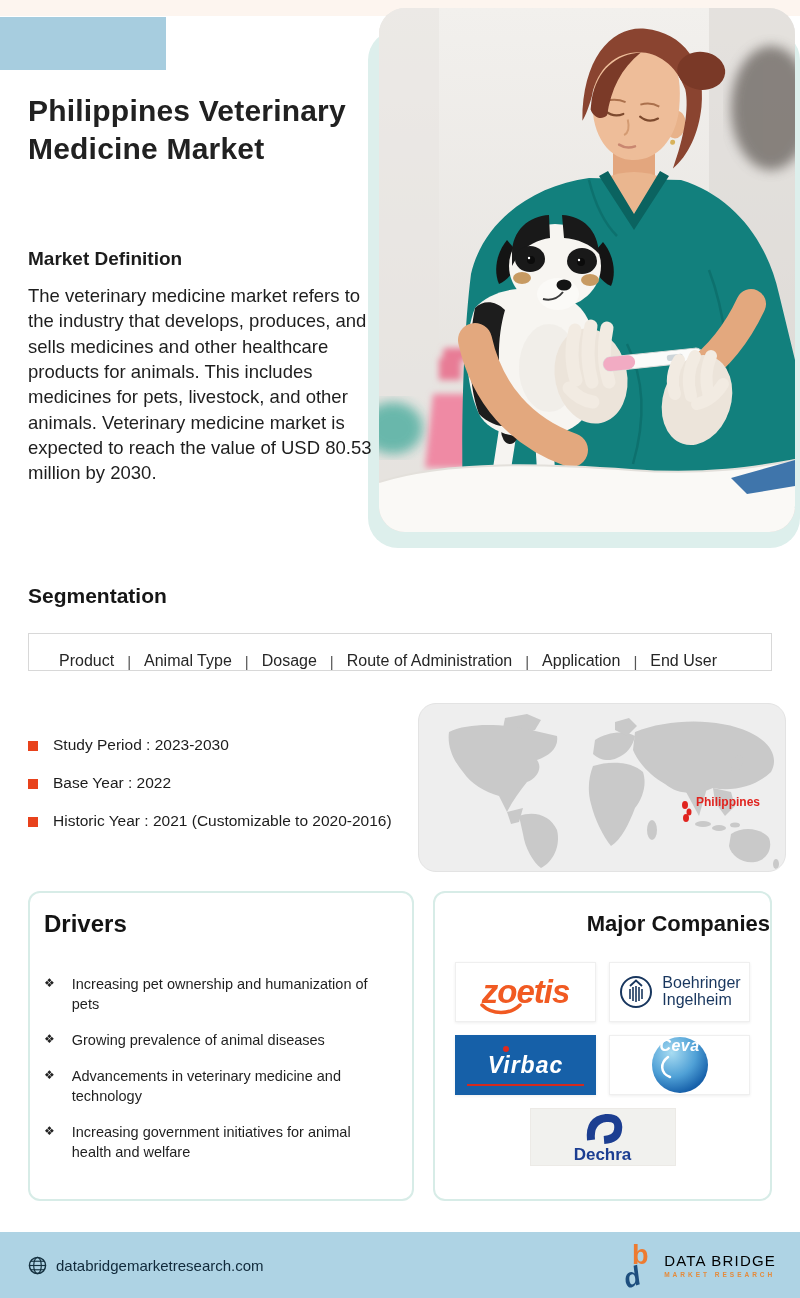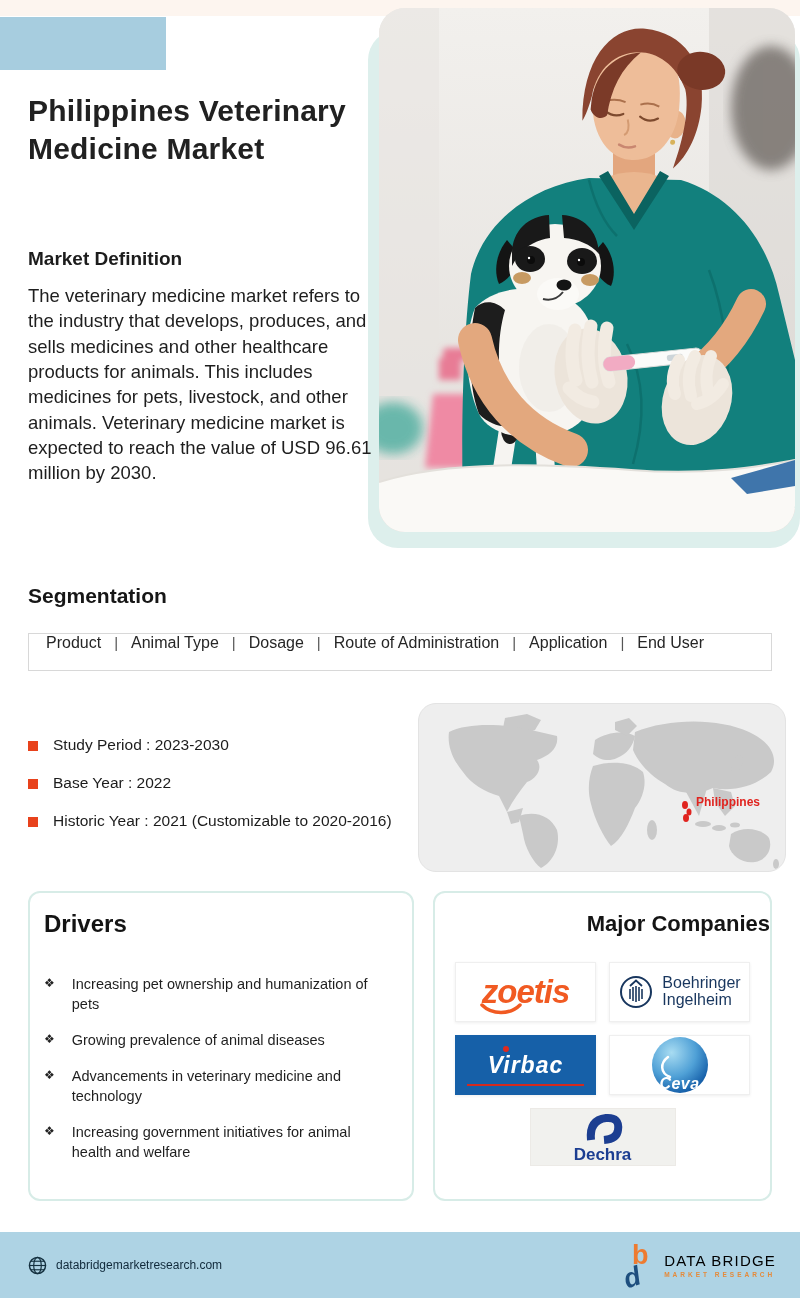--- a/index.html
+++ b/index.html
@@ -10,21 +10,21 @@
   .blue-rect { position:absolute; left:0; top:17px; width:166px; height:53px; background:#a7cddf; }
 
   .photo-halo { position:absolute; left:368px; top:30px; width:432px; height:518px; background:#ddefec; border-radius:30px; }
   .photo { position:absolute; left:379px; top:8px; width:416px; height:524px; border-radius:26px; overflow:hidden; background:#e9e6e2; }
 
   .page-title { position:absolute; left:28px; top:92px; width:348px; font-size:30px; font-weight:700; line-height:1.27; color:#212121; letter-spacing:.2px; }
   .def-heading { position:absolute; left:28px; top:248px; font-size:19px; font-weight:700; color:#1c1c1c; }
   .def-text { position:absolute; left:28px; top:283px; width:352px; font-size:18.5px; line-height:1.37; color:#1e1e1e; }
 
   .seg-heading { position:absolute; left:28px; top:584px; font-size:21px; font-weight:700; color:#161616; }
-  .seg-bar { position:absolute; left:28px; top:633px; width:744px; height:38px; background:#ffffff; border:1px solid #d8d8d8; display:flex; align-items:flex-start; padding-left:10px; }
+  .seg-bar { position:absolute; left:28px; top:633px; width:744px; height:38px; background:#ffffff; border:1px solid #d8d8d8; display:flex; align-items:flex-end; padding-left:23px; }
   .seg-item { font-size:16px; color:#262626; padding:0 7px; white-space:nowrap; }
   .seg-sep { font-size:15px; color:#555; padding:0 6px; }
 
   .facts { position:absolute; left:28px; top:736px; list-style:none; }
   .facts li { display:flex; align-items:flex-start; margin-bottom:20px; }
   .fact-sq { width:10px; height:10px; background:#e8421c; margin:5px 15px 0 0; flex:none; }
   .fact-text { font-size:15.5px; color:#1c1c1c; }
 
   .map-panel { position:absolute; left:418px; top:703px; width:368px; height:169px; background:#eeeeee; border:1px solid #e3e3e3; border-radius:18px; overflow:hidden; }
 
@@ -50,29 +50,29 @@
   .bi-wrap { display:flex; align-items:center; gap:8px; }
   .bi-text { font-family:"Liberation Serif", serif; font-size:16px; line-height:1.05; color:#18365e; }
 
   .tile-virbac { background:#1660a8; border:none; }
   .virbac-text { font-size:23px; font-weight:700; font-style:italic; color:#ffffff; letter-spacing:1px; }
   .virbac-dot { position:absolute; left:48px; top:11px; width:6px; height:6px; border-radius:50%; background:#e02a1e; }
   .virbac-underline { position:absolute; left:12px; right:12px; bottom:9px; height:2px; background:#d42a1e; }
 
   .ceva-sphere { position:relative; width:56px; height:56px; border-radius:50%;
     background:radial-gradient(circle at 35% 28%, #a8dcf2 0%, #4fa0d6 45%, #1862ab 75%, #0b4688 100%);
-    display:flex; align-items:flex-end; justify-content:center; }
+    display:flex; align-items:flex-start; justify-content:center; }
   .ceva-text { position:relative; font-size:16px; font-weight:700; font-style:italic; color:#ffffff; letter-spacing:.5px; }
   .ceva-arc { position:absolute; left:0; top:0; }
 
   .dechra-text { font-size:17px; font-weight:700; color:#1c3e91; margin-top:1px;text-align:right; }
 
   .footer { position:absolute; left:0; top:1232px; width:800px; height:66px; background:#aed3e4; display:flex; align-items:center; justify-content:space-between; padding:0 24px 0 28px; }
   .footer-left { display:flex; align-items:center; gap:9px; }
-  .footer-site { font-size:12px; color:#10293a; }
+  .footer-site { font-size:15px; color:#10293a; }
   .db-logo { display:flex; align-items:center; gap:7px; }
   .db-textcol { display:flex; flex-direction:column; }
   .db-name { font-size:15px; font-weight:400; color:#000000; letter-spacing:1.2px; }
   .db-tag { font-size:6.5px; color:#e58a3a; letter-spacing:3px; margin-top:2px; font-weight:700; }
 </style>
 </head>
 <body>
 
 <div class="canvas">
 
@@ -184,21 +184,21 @@
       </g>
 
       <path d="M0 474 C70 452 170 456 252 462 C330 468 382 458 416 452 L416 524 L0 524 Z" fill="#faf9f6"></path>
       <path d="M0 474 C70 452 170 456 252 462 C330 468 382 458 416 452" stroke="#e3e0db" stroke-width="2" fill="none"></path>
       <path d="M352 470 L416 452 L416 478 L368 486 Z" fill="#1d5e9e" opacity=".85"></path>
     </svg>
   </div>
 
   <h1 class="page-title">Philippines Veterinary Medicine Market</h1>
   <h2 class="def-heading">Market Definition</h2>
-  <p class="def-text">The veterinary medicine market refers to the industry that develops, produces, and sells medicines and other healthcare products for animals. This includes medicines for pets, livestock, and other animals. Veterinary medicine market is expected to reach the value of USD 96.61 million by 2030.</p>
+  <p class="def-text">The veterinary medicine market refers to the industry that develops, produces, and sells medicines and other healthcare products for animals. This includes medicines for pets, livestock, and other animals. Veterinary medicine market is expected to reach the value of USD 80.53 million by 2030.</p>
 
   <h2 class="seg-heading">Segmentation</h2>
   <div class="seg-bar">
     <span class="seg-item">Product</span>
     <span class="seg-sep">|</span>
     <span class="seg-item">Animal Type</span>
     <span class="seg-sep">|</span>
     <span class="seg-item">Dosage</span>
     <span class="seg-sep">|</span>
     <span class="seg-item">Route of Administration</span>

